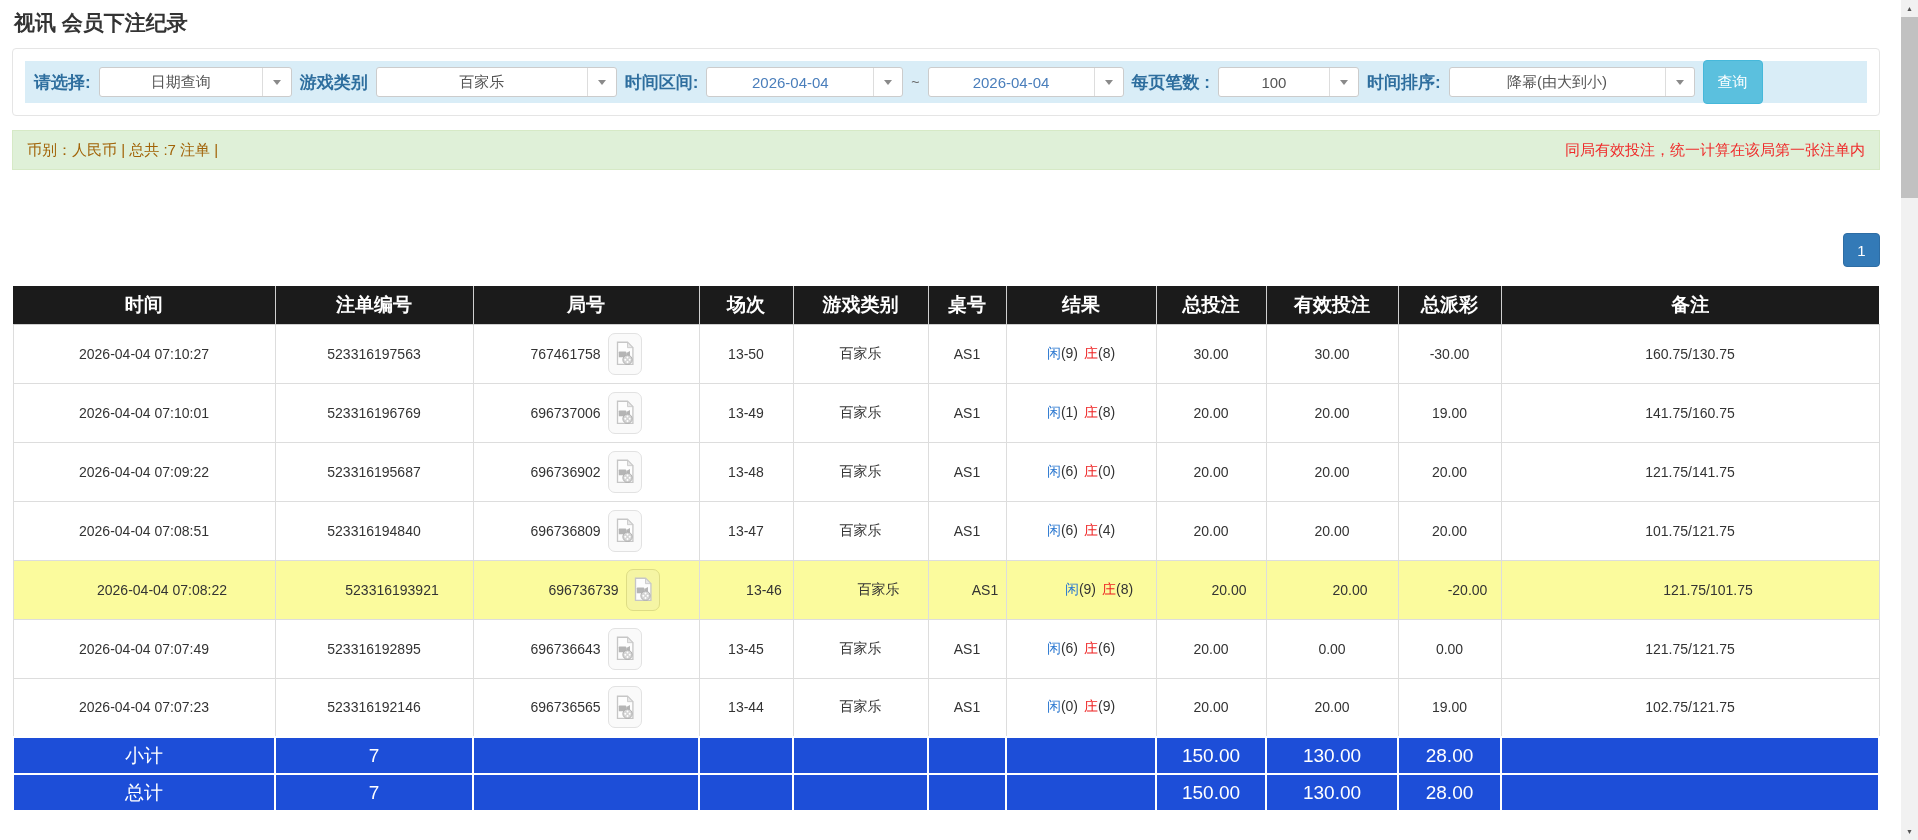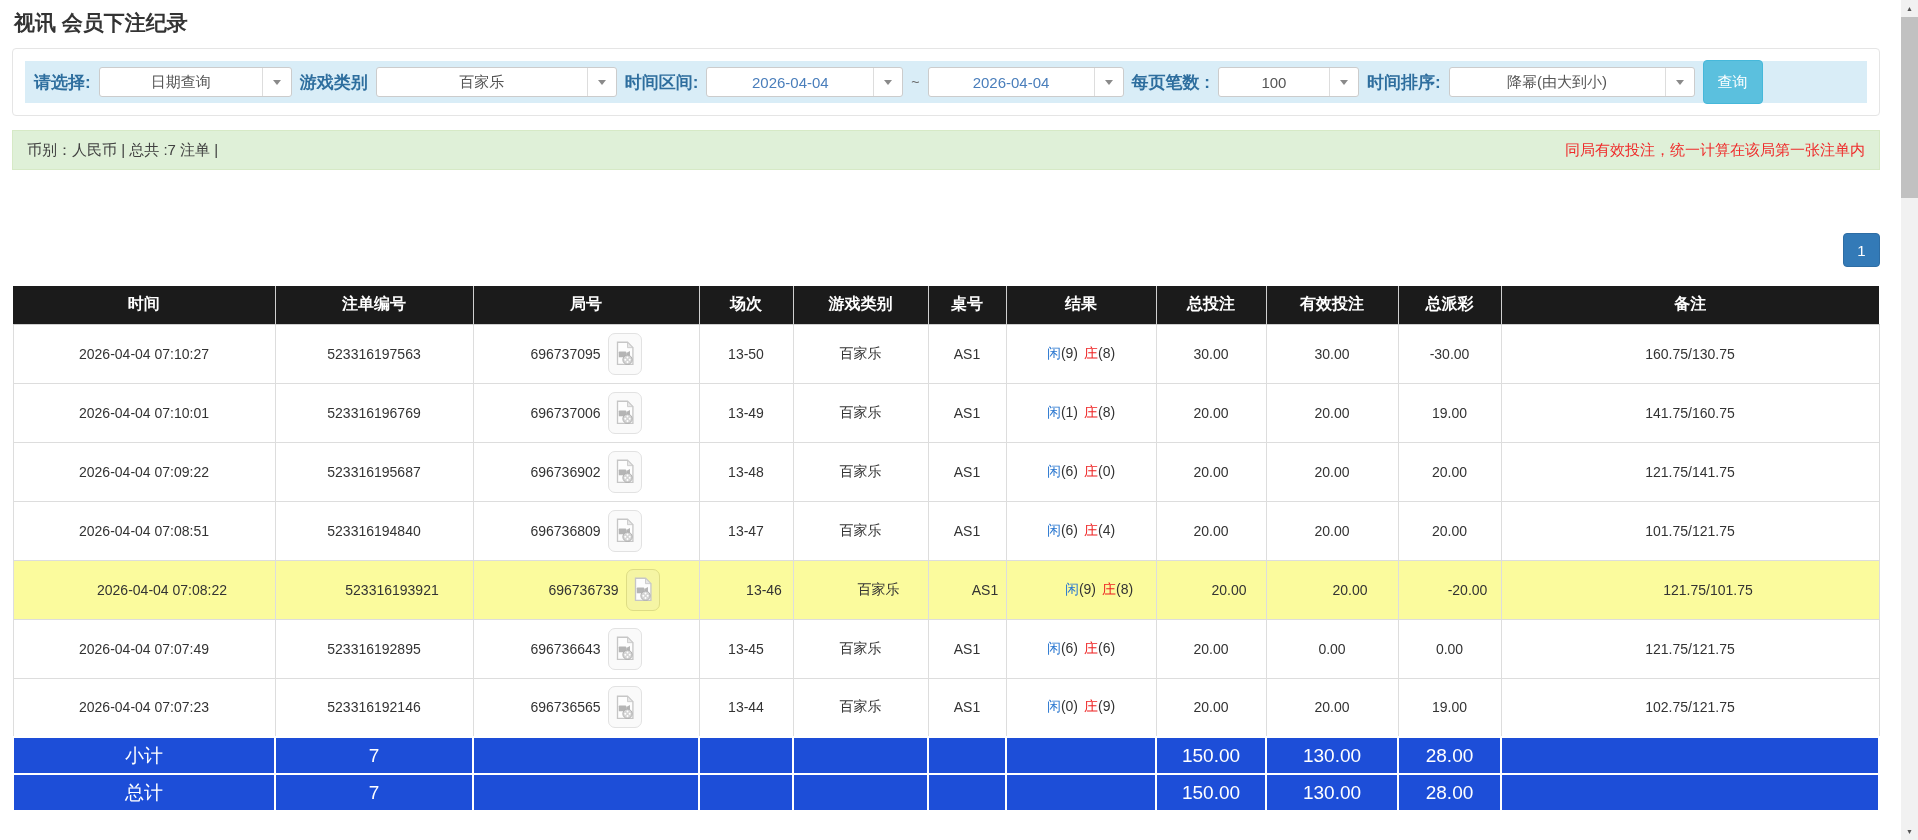--- a/index.html
+++ b/index.html
@@ -20,32 +20,32 @@
   .sel .sel-text { flex:1; padding:0 10px; font-size:15px; color:#555; white-space:nowrap; overflow:hidden;text-align:center; }
   .sel.date .sel-text { color:#4a7ebb; }
   .sel .sel-caret { width:29px; height:100%; border-left:1px solid #ddd; display:flex; align-items:center; justify-content:center; }
   .caret-tri { width:0; height:0; border-left:4px solid transparent; border-right:4px solid transparent; border-top:5px solid #8a8a8a; }
   .tilde { color:#666; font-size:14px; }
   .search-btn { background:#5bc0de; color:#fff; border:1px solid #46b8da; border-radius:4px; height:44px; padding:0 14px; font-size:15px; cursor:pointer; }
 
   
   .summary-bar { margin-top:14px; background:#dff0d8; border:1px solid #d6e9c6; height:40px;
     display:flex; align-items:center; justify-content:space-between; padding:0 14px; }
-  .summary-left { color:#404040; font-size:15px; }
+  .summary-left { color:#a16207; font-size:15px; }
   .summary-right { color:#f00f00; color:#ef2b2b; font-size:15px; }
 
   
   .pagination { margin-top:63px; margin-bottom:19px; display:flex; justify-content:flex-end; }
   .page-btn { display:flex; align-items:center; justify-content:center; width:37px; height:34px;
     background:#337ab7; color:#fff; border:1px solid #2e6da4; border-radius:4px; font-size:15px; cursor:pointer; }
 
   
   table.records { width:100%; border-collapse:collapse; table-layout:fixed; }
   table.records th {
-    background:#1b1b1b; color:#fff; font-size:16px; font-weight:bold; height:38px;
+    background:#1b1b1b; color:#fff; font-size:19px; font-weight:bold; height:38px;
     border-right:1px solid #cfcfcf; border-bottom:1px solid #cfcfcf; text-align:center;
   }
   table.records th:last-child { border-right:none; }
   table.records td {
     border:1px solid #ddd; height:59px; text-align:center; font-size:14px; color:#333;
     background:#fff; padding:0 4px; white-space:nowrap;
   }
   tr.hl td { background:#fbfb9d;padding-left:40px; }
   td.link-blue { color:#2a77d0; cursor:pointer; }
   td.neg { color:#ee2222; }
@@ -161,21 +161,21 @@
         <th>有效投注</th>
         <th>总派彩</th>
         <th>备注</th>
       </tr>
     </thead>
     <tbody>
         <tr>
     <td>2026-04-04 07:10:27</td>
     <td>523316197563</td>
     <td>
-      <span class="round-id">696737095</span><span class="video-btn">
+      <span class="round-id">767461758</span><span class="video-btn">
               <svg width="20" height="25" viewBox="0 0 24 30">
           <path d="M3 1.5 h12 l6.5 6.5 v20 h-18.5 z" fill="#fdfdfd" stroke="#c6c6c6" stroke-width="1.6"></path>
           <path d="M15 1.5 l6.5 6.5 h-6.5 z" fill="#e6e6e6" stroke="#c6c6c6" stroke-width="1"></path>
           <rect x="4.5" y="12.5" width="9" height="7" rx="1" fill="#b5b5b5"></rect>
           <path d="M13.5 14.5 l4.5 -2.5 v8 l-4.5 -2.5 z" fill="#b5b5b5"></path>
           <circle cx="15" cy="22.5" r="5.6" fill="#d4d4d4" stroke="#a8a8a8" stroke-width="1"></circle>
           <circle cx="15" cy="19.8" r="1.2" fill="#fff"></circle>
           <circle cx="12.4" cy="22.5" r="1.2" fill="#fff"></circle>
           <circle cx="17.6" cy="22.5" r="1.2" fill="#fff"></circle>
           <circle cx="15" cy="25.2" r="1.2" fill="#fff"></circle>

